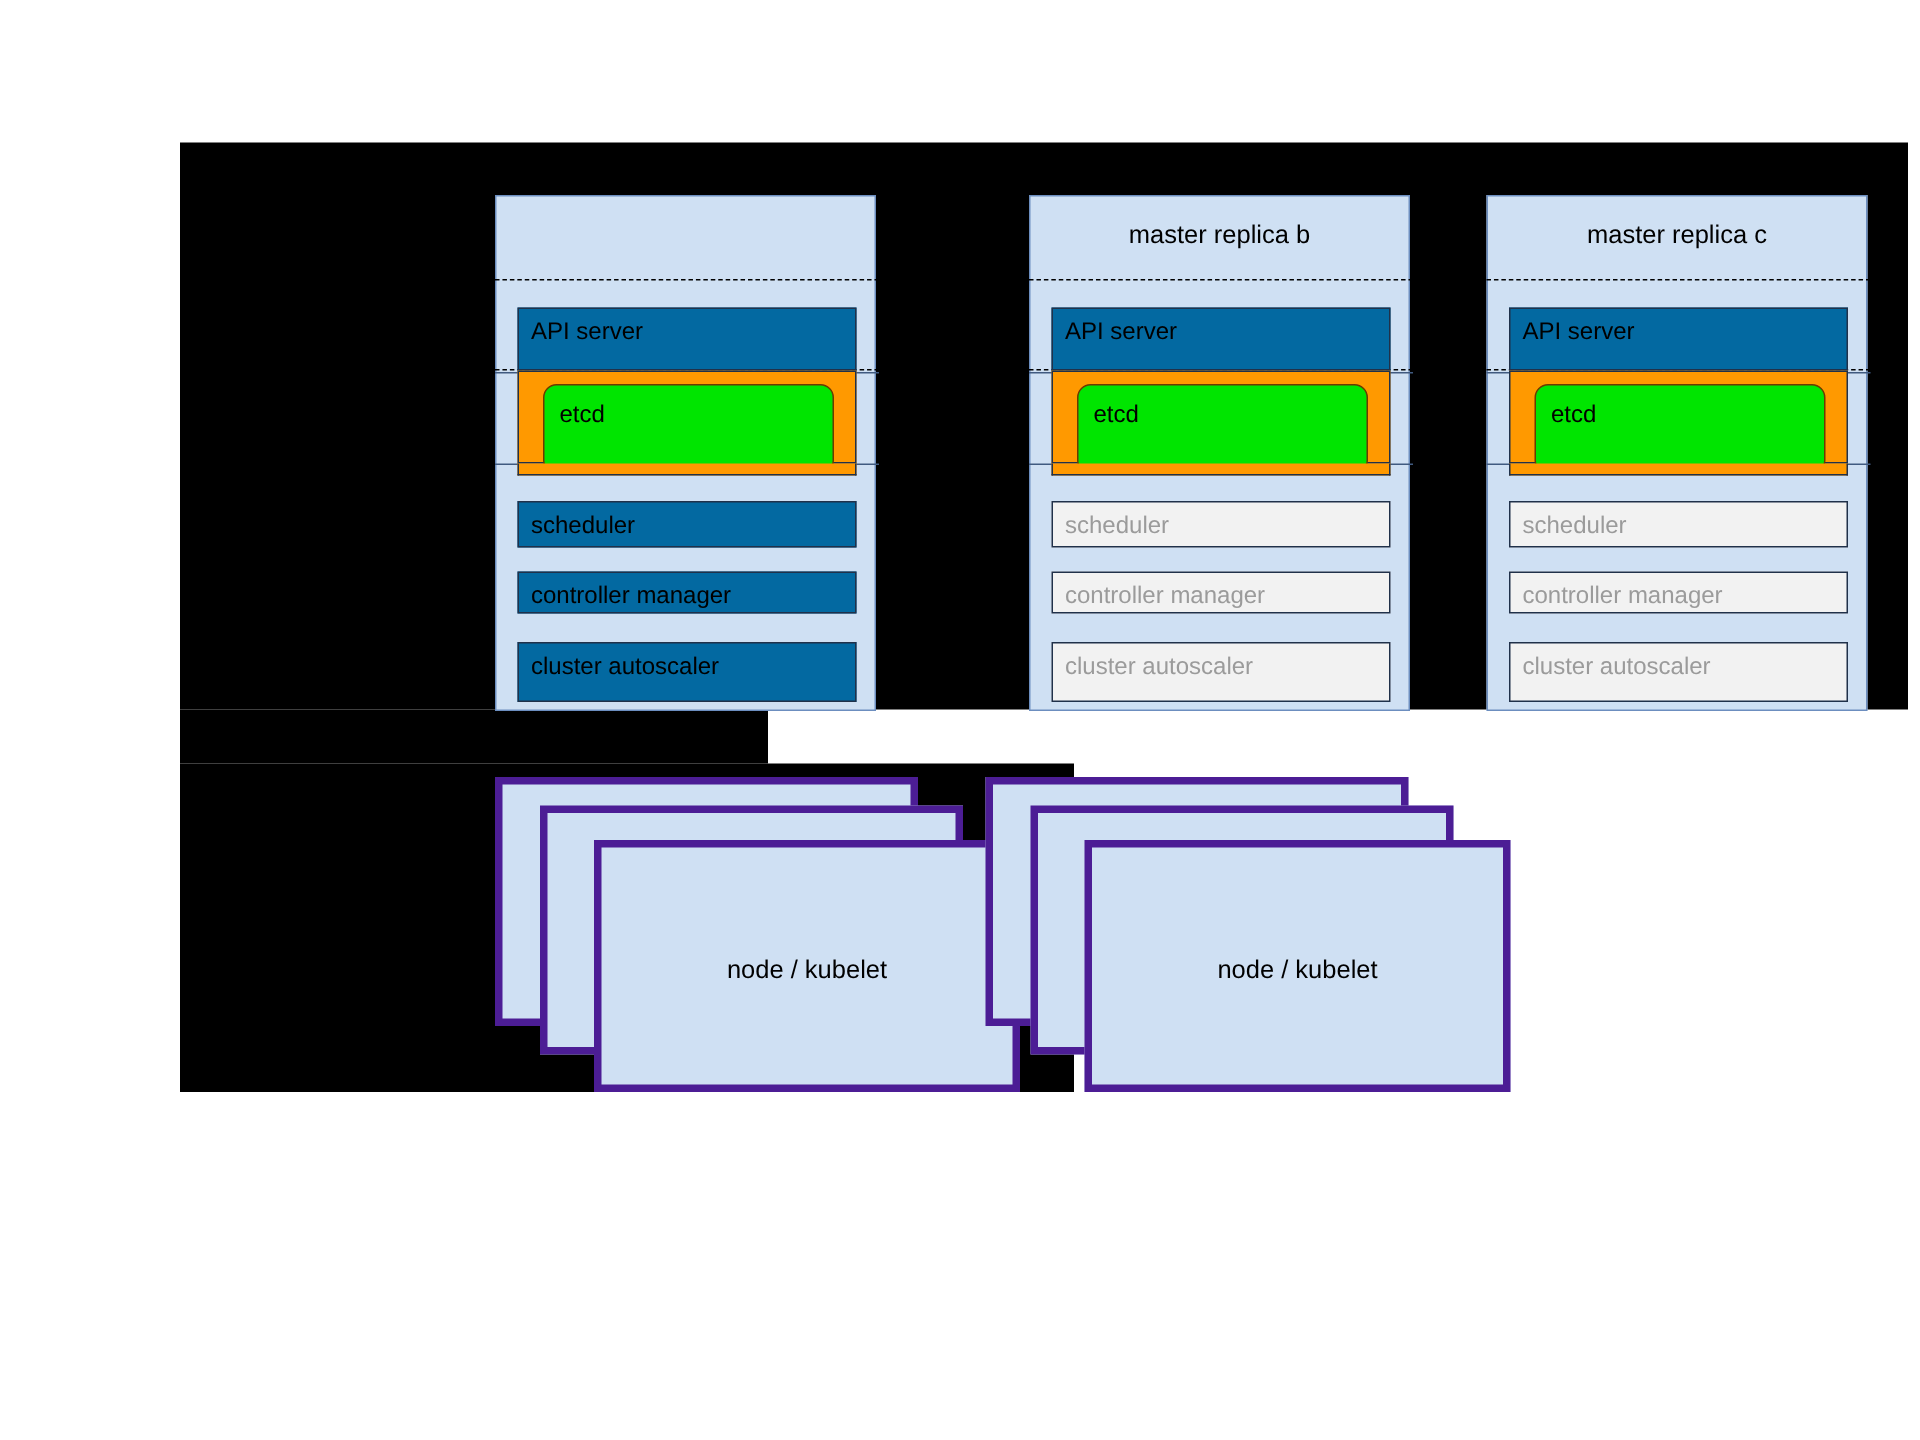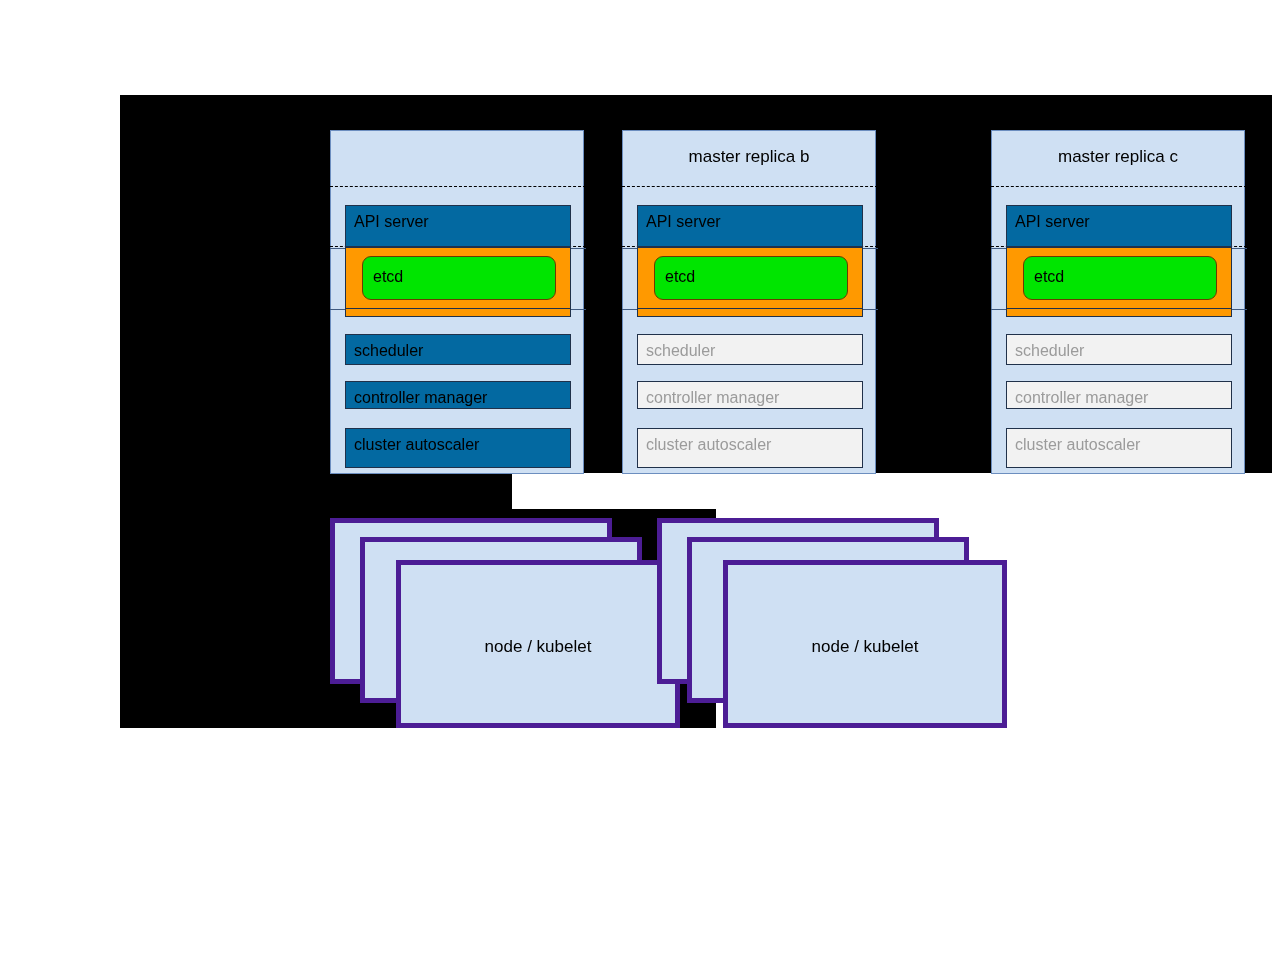--- a/index.html
+++ b/index.html
@@ -35,21 +35,21 @@
   .replica {
     position: absolute;
     top: 130px;
     width: 254px;
     height: 344px;
     background: #cfe0f3;
     border: 1px solid #6c8ebf;
     box-sizing: border-box;
   }
   #replica-a { left: 330px; }
-  #replica-b { left: 622px; }
+  #replica-b { left: 686px; }
   #replica-c { left: 991px; }
 
   .replica-title {
     position: absolute;
     left: 0; top: 16px;
     width: 100%;
     text-align: center;
     font-size: 17px;
     color: #000000;
   }
@@ -110,21 +110,21 @@
     background: #ff9900;
     border: 1px solid #20314a;
     border-top: none;
     box-sizing: border-box;
   }
   .etcd-pill {
     position: absolute;
     left: 16px;
     top: 8px;
     width: 194px;
-    height: 44px;
+    height: 60px;
     background: #00e500;
     border: 1px solid #6b3b00;
     border-radius: 9px;
     box-sizing: border-box;
     font-size: 16px;
     padding: 11px 10px;
     color: #000000;
   }
 
   .comp-sched  { top: 203px; height: 31px; }

